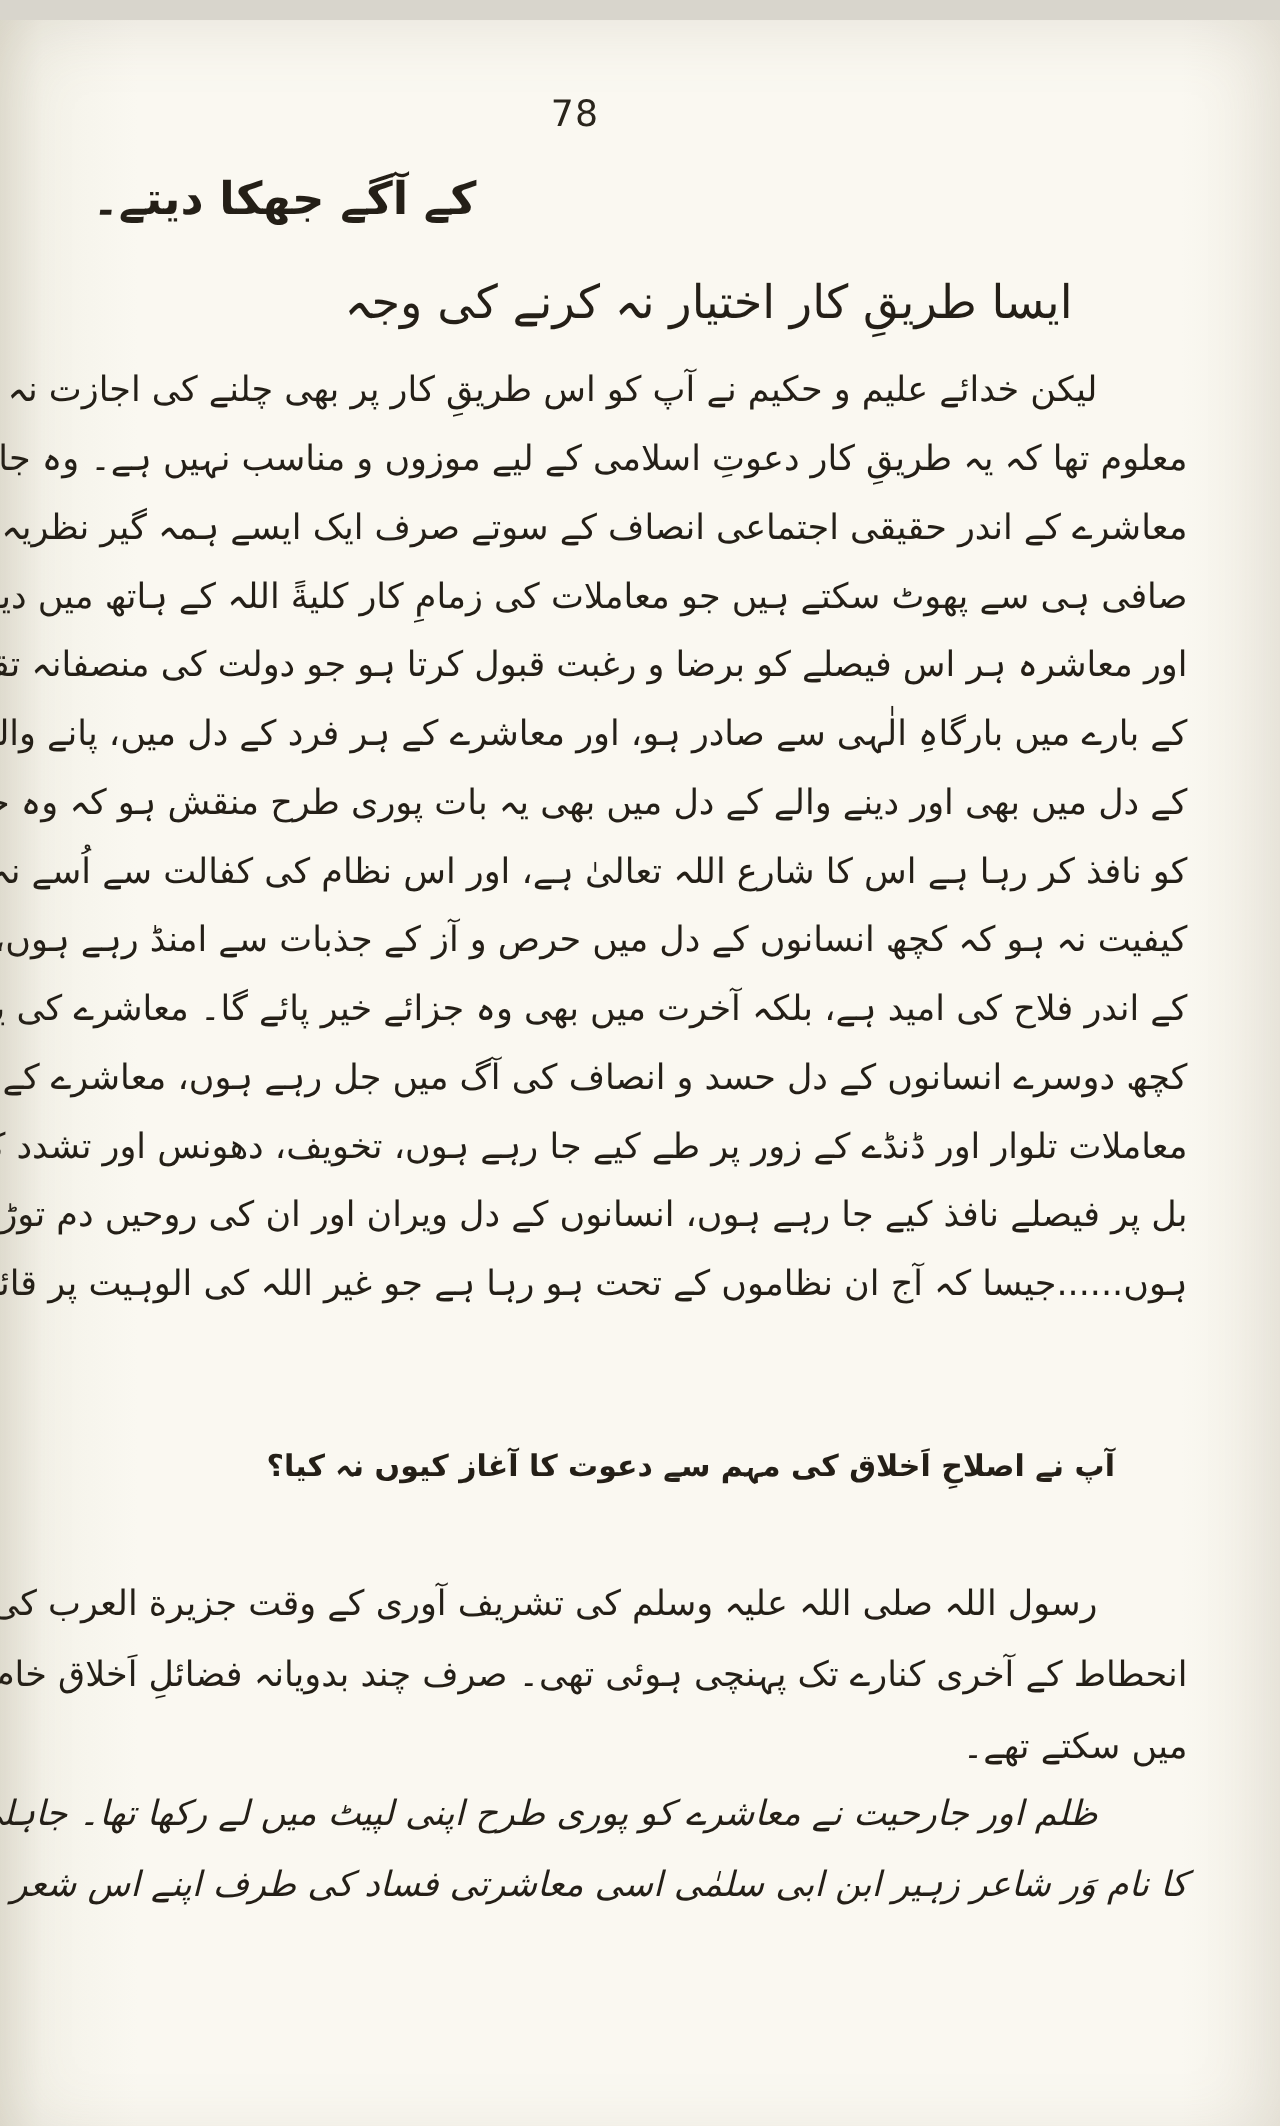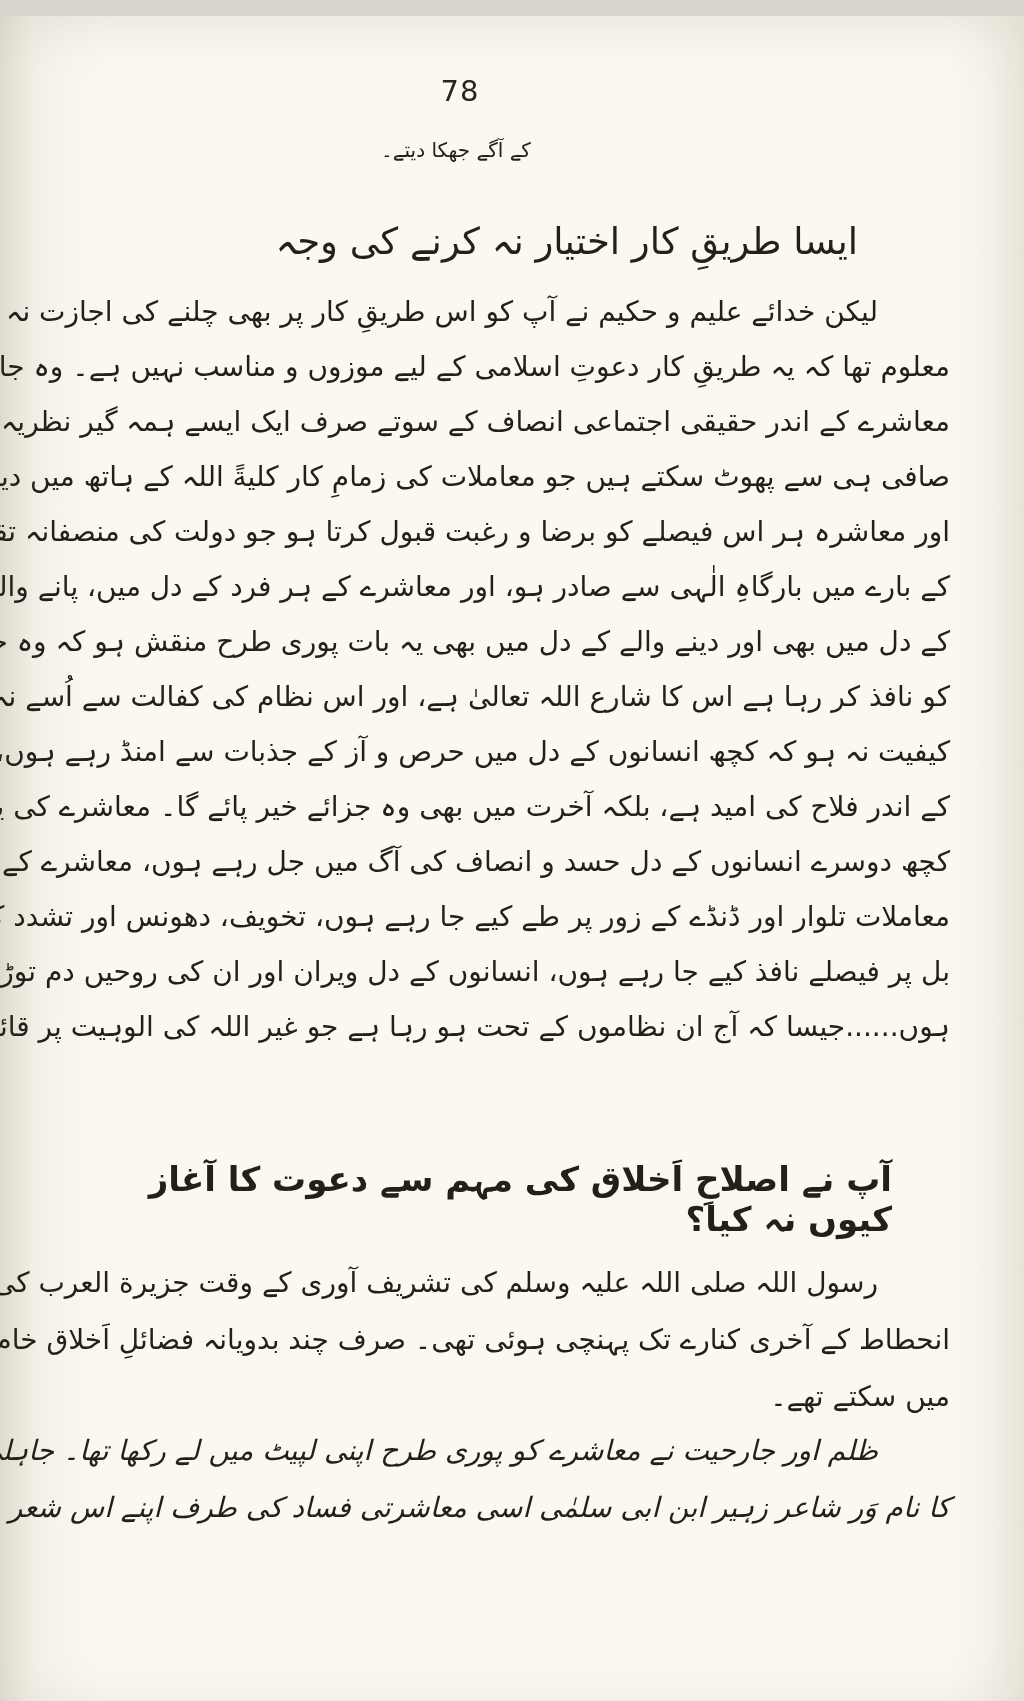--- a/index.html
+++ b/index.html
@@ -27,32 +27,32 @@
   .page-number{
     position:absolute;top:58px;left:0;width:920px;
     text-align:center;
     font-family:"DejaVu Sans",sans-serif;
     font-size:29px;letter-spacing:1px;
     color:#2a251c;
   }
   .column{position:absolute;left:74px;width:876px;}
   .cont-line{
     top:122px;
-    font-size:20px;font-weight:normal;
-    text-align:center;padding-right:112px;box-sizing:border-box;
+    font-size:36px;font-weight:bold;
+    text-align:left;padding-right:112px;box-sizing:border-box;
   }
   .heading-1{
     top:204px;margin:0;
     font-size:37px;font-weight:normal;
     text-align:right;padding-right:92px;box-sizing:border-box;
     letter-spacing:0px;
   }
   .heading-2{
     top:1143px;margin:0;
-    font-size:34px;font-weight:bold;
+    font-size:24px;font-weight:bold;
     text-align:right;padding-right:58px;box-sizing:border-box;
   }
   .para{box-sizing:border-box;}
   .para .line{
     height:55px;line-height:55px;
     font-size:28px;font-weight:500;
     text-align:justify;text-align-last:justify;
     overflow:visible;white-space:nowrap;
   }
   .para .line.first{padding-right:72px;}

